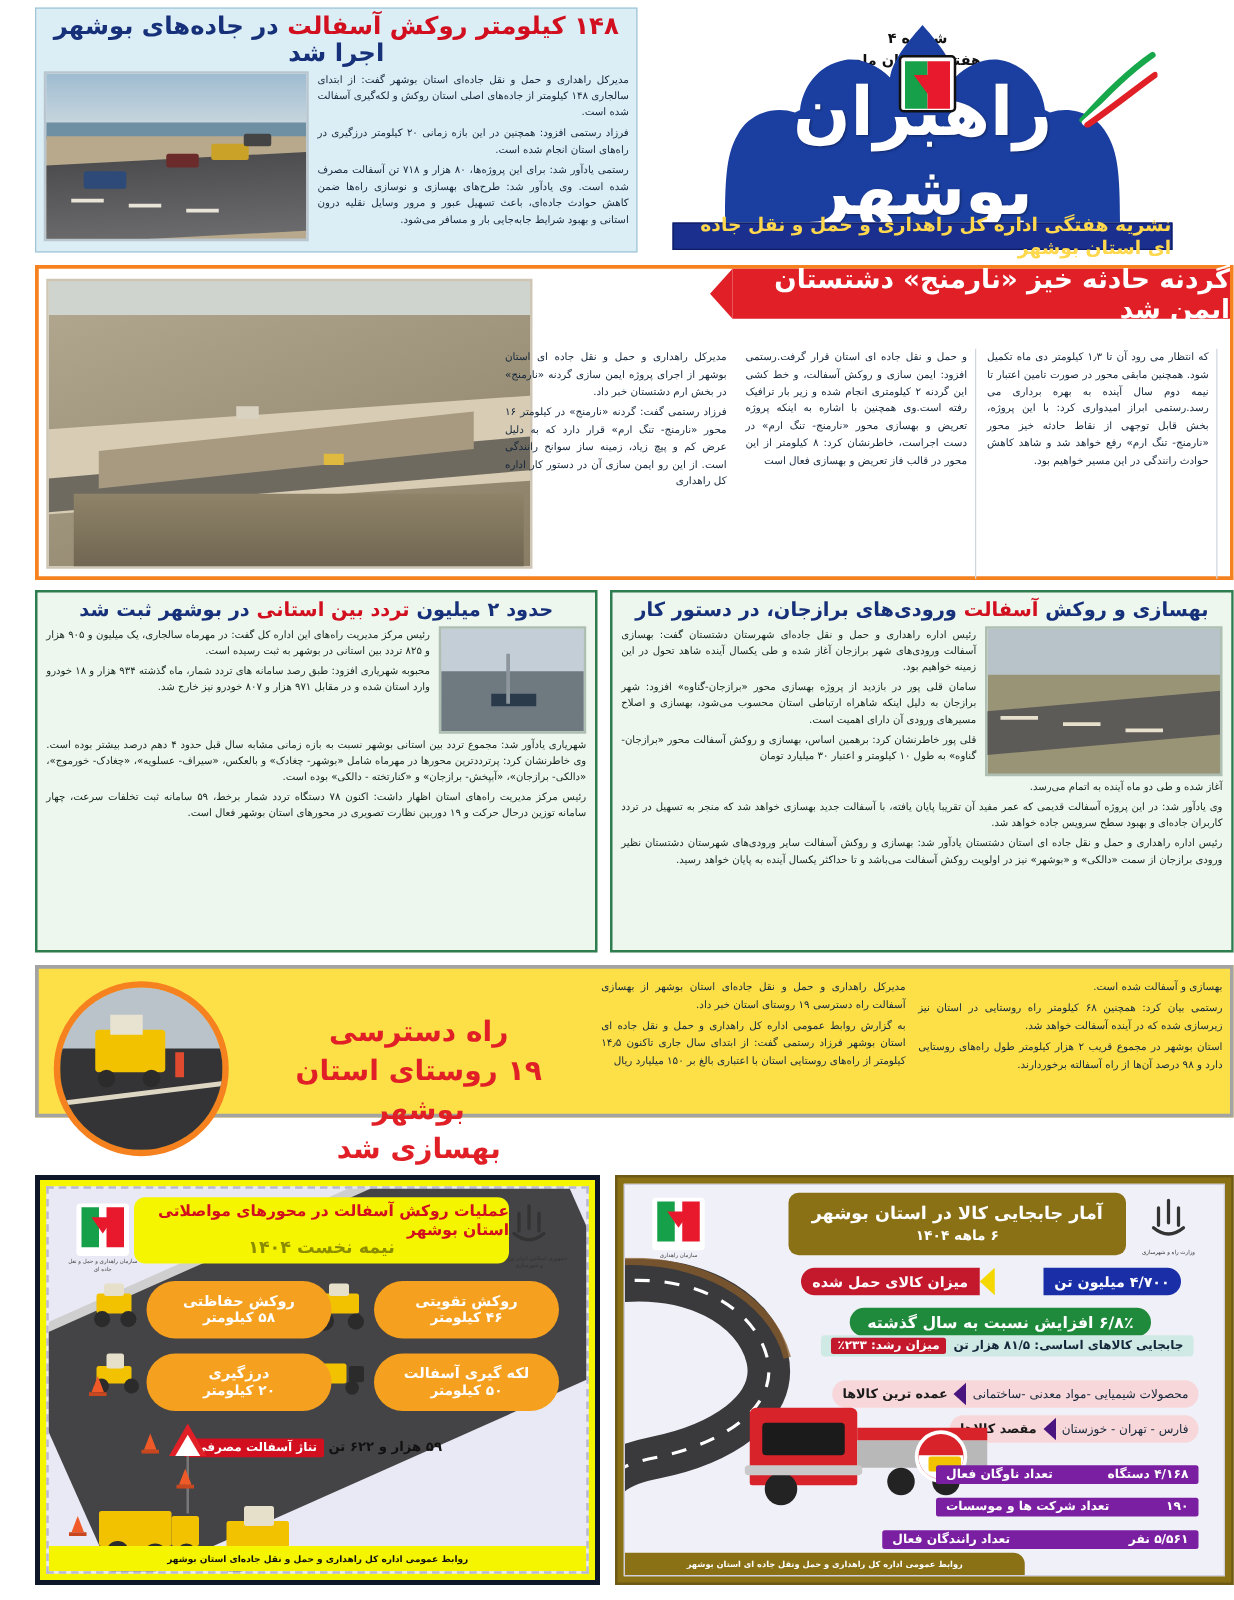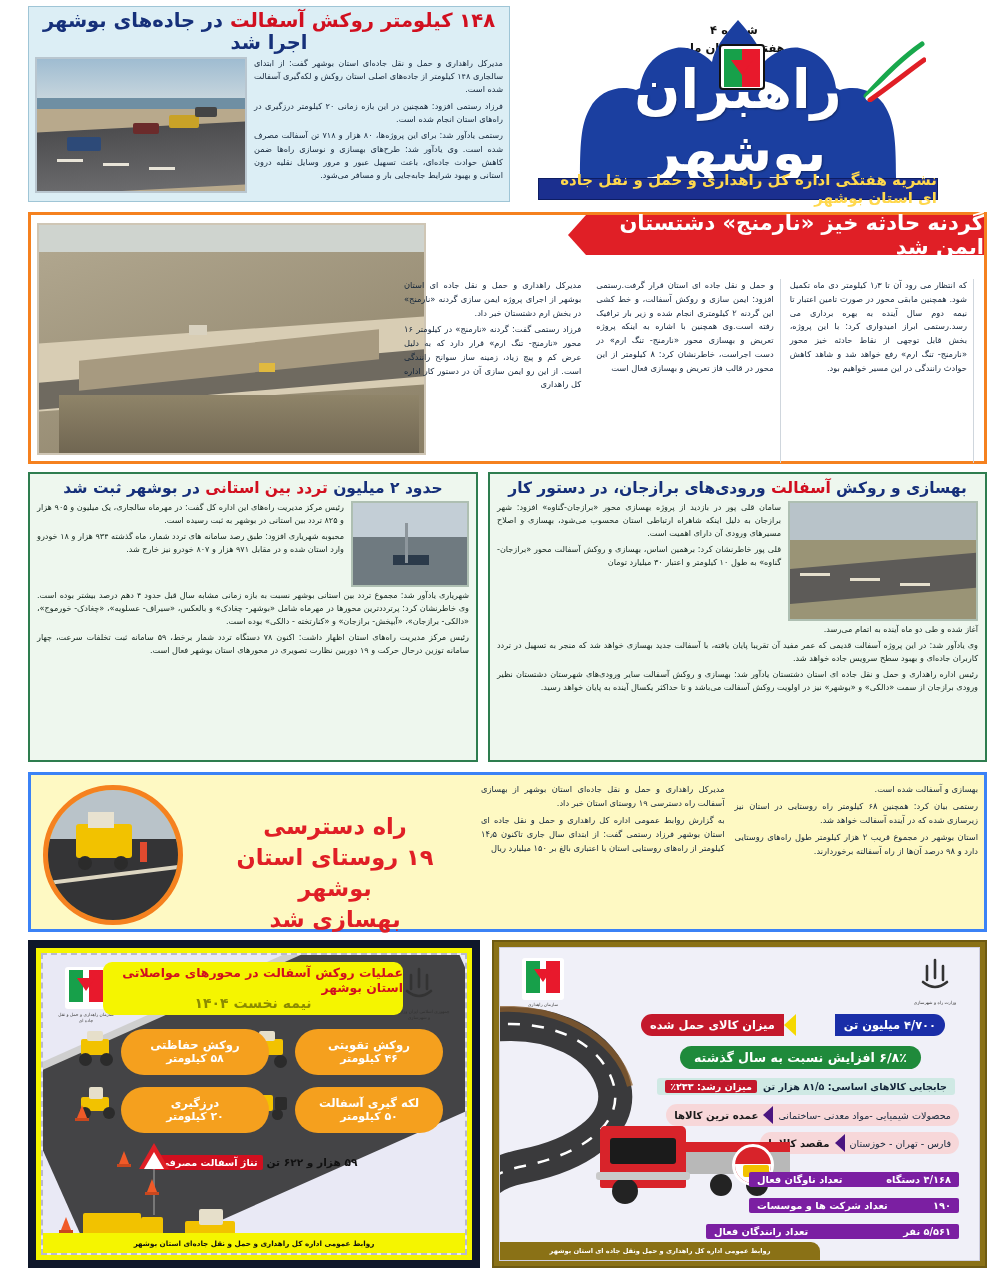--- a/index.html
+++ b/index.html
@@ -156,22 +156,22 @@
   .a3r-text p { margin-bottom: 3px; }
   .a3r-photo {
     width: 190px; height: 120px; flex:none; border:2px solid #aebfb2;
     background: linear-gradient(#bcc8c2,#8d9a8e); position:relative; overflow:hidden;
   }
   .a3r-full { padding: 2px 7px 0; font-size: 8.1px; line-height:1.62; text-align: justify; color:#13251c;}
   .a3r-full p { margin-bottom: 3px; }
 
   
   .a4 {
-    position: absolute; left: 28px; top: 772px; width: 959px; height: 160px;
-    background: #fef9c3; border: 3px solid #3b82f6;
+    position: absolute; left: 28px; top: 772px; width: 959px; height: 122px;
+    background: #fde047; border: 3px solid #a3a3a3;
   }
   .a4-cols {
     position: absolute; right: 6px; top: 8px; width: 497px; height: 144px;
     display: flex; flex-direction: row-reverse; gap: 10px;
   }
   .a4-col {
     flex: 1; font-size: 8.3px; line-height: 1.68; text-align: justify; color:#14263a;
   }
   .a4-col p { margin-bottom: 3px; }
   .a4-title {
@@ -189,21 +189,21 @@
   .a4-c-line { position:absolute; left:-10%; top:64%; width:120%; height:4px; background:#ddd6c2; transform:rotate(-7deg); }
   .a4-c-mach { position:absolute; left:28px; top:34px; width:56px; height:34px; background:#f2c200; border-radius:3px; }
   .a4-c-mach2 { position:absolute; left:40px; top:22px; width:26px; height:16px; background:#e8e2d0; }
   .a4-c-w1 { position:absolute; left:30px; top:66px; width:14px; height:14px; border-radius:50%; background:#2b2b2b; }
   .a4-c-w2 { position:absolute; left:66px; top:66px; width:14px; height:14px; border-radius:50%; background:#2b2b2b; }
   .a4-c-person { position:absolute; left:92px; top:52px; width:7px; height:20px; background:#e04a2f; }
 
   
   .ig-l {
     position: absolute; left: 28px; top: 940px; width: 452px; height: 328px;
-    background: #f5f500; border: 8px solid #0f172a;
+    background: #f5f500; border: 4px solid #0f172a;
     padding: 5px;
   }
   .ig-l-inner {
     width: 100%; height: 100%; background: #e9e9f5;
     border: 2px dashed #b8b8d0; position: relative; overflow: hidden;
   }
   .ig-l-titlebar {
     position: absolute; right: 62px; top: 7px; width: 300px; height: 53px;
     background: #f5f500; border-radius: 9px;
     display:flex; flex-direction: column; align-items:center; justify-content:center;
@@ -448,20 +448,21 @@
   </div>
 
   <div class="a3r">
     <div class="a3-head">
       <span class="navy">بهسازی و روکش</span>
       <span class="red">آسفالت</span>
       <span class="navy">ورودی‌های برازجان، در دستور کار</span>
     </div>
     <div class="a3r-body">
       <div class="a3r-text">
+        <p>رئیس اداره راهداری و حمل و نقل جاده‌ای شهرستان دشتستان گفت: بهسازی آسفالت ورودی‌های شهر برازجان آغاز شده و طی یکسال آینده شاهد تحول در این زمینه خواهیم بود.</p>
         <p>سامان قلی پور در بازدید از پروژه بهسازی محور «برازجان-گناوه» افزود: شهر برازجان به دلیل اینکه شاهراه ارتباطی استان محسوب می‌شود، بهسازی و اصلاح مسیرهای ورودی آن دارای اهمیت است.</p>
         <p>قلی پور خاطرنشان کرد: برهمین اساس، بهسازی و روکش آسفالت محور «برازجان- گناوه» به طول ۱۰ کیلومتر و اعتبار ۳۰ میلیارد تومان</p>
       </div>
       <div class="a3r-photo">
         <div style="position:absolute;left:0;top:0;width:100%;height:34%;background:#b8c3c9;"></div>
         <div style="position:absolute;left:0;top:32%;width:100%;height:68%;background:#9a9476;"></div>
         <div style="position:absolute;left:-10%;top:50%;width:120%;height:30%;background:#5d5b58;transform:skewY(-5deg);"></div>
         <div style="position:absolute;left:10px;top:70px;width:30px;height:3px;background:#e6e0cd;"></div>
         <div style="position:absolute;left:60px;top:75px;width:30px;height:3px;background:#e6e0cd;"></div>
         <div style="position:absolute;left:110px;top:80px;width:30px;height:3px;background:#e6e0cd;"></div>
@@ -634,38 +635,42 @@
           <div class="r"></div>
           <div class="a"></div>
       </div>
       <div class="logo-cap" style="left:13px;top:54px;">سازمان راهداری</div>
 
       <svg class="emblem" style="right:24px;top:8px;" viewBox="0 0 40 44">
         <path d="M20 4 L20 22 M12 10 L12 24 M28 10 L28 24 M8 26 Q20 36 32 26" stroke="#333" stroke-width="2.6" fill="none" stroke-linecap="round"></path>
       </svg>
       <div class="emblem-cap" style="right:13px;top:52px;">وزارت راه و شهرسازی</div>
 
+      <div class="ig-r-titlebar">
+        <div class="ig-r-title">آمار جابجایی کالا در استان بوشهر</div>
+        <div class="ig-r-sub">۶ ماهه ۱۴۰۴</div>
+      </div>
 
       <svg style="position:absolute;left:-6px;top:58px;width:210px;height:190px;" viewBox="0 0 210 190">
         <path d="M-10 20 C60 10 110 40 120 80 C130 122 80 150 30 160 C0 166 -10 176 -14 186" stroke="#3a3a3c" stroke-width="34" fill="none"></path>
         <path d="M-10 20 C60 10 110 40 120 80 C130 122 80 150 30 160 C0 166 -10 176 -14 186" stroke="#ffffff" stroke-width="2.5" fill="none" stroke-dasharray="12 12"></path>
         <path d="M-10 4 C64 -4 124 32 136 80" stroke="#8a5c2b" stroke-width="6" fill="none" opacity=".75"></path>
       </svg>
 
       <div class="rowpill" style="right:34px;top:66px;">
         <div class="pill-red">میزان کالای حمل شده</div>
         <div class="chev-y"></div>
         <div class="pill-blue">۴/۷۰۰ میلیون تن</div>
       </div>
 
       <div class="rowpill" style="right:58px;top:98px;">
         <div class="pill-green">۶/۸٪ افزایش نسبت به سال گذشته</div>
       </div>
 
-      <div class="band-teal" style="right:24px;top:130px;">
+      <div class="band-teal" style="right:24px;top:120px;">
         <div class="tag-red">میزان رشد: ۲۳۳٪</div>
         <div class="txt">جابجایی کالاهای اساسی: ۸۱/۵ هزار تن</div>
       </div>
 
       <div class="band-pink" style="right:20px;top:156px;">
         <div class="lbl">عمده ترین کالاها</div>
         <div class="chev-p"></div>
         <div class="val">محصولات شیمیایی -مواد معدنی -ساختمانی</div>
       </div>
 

